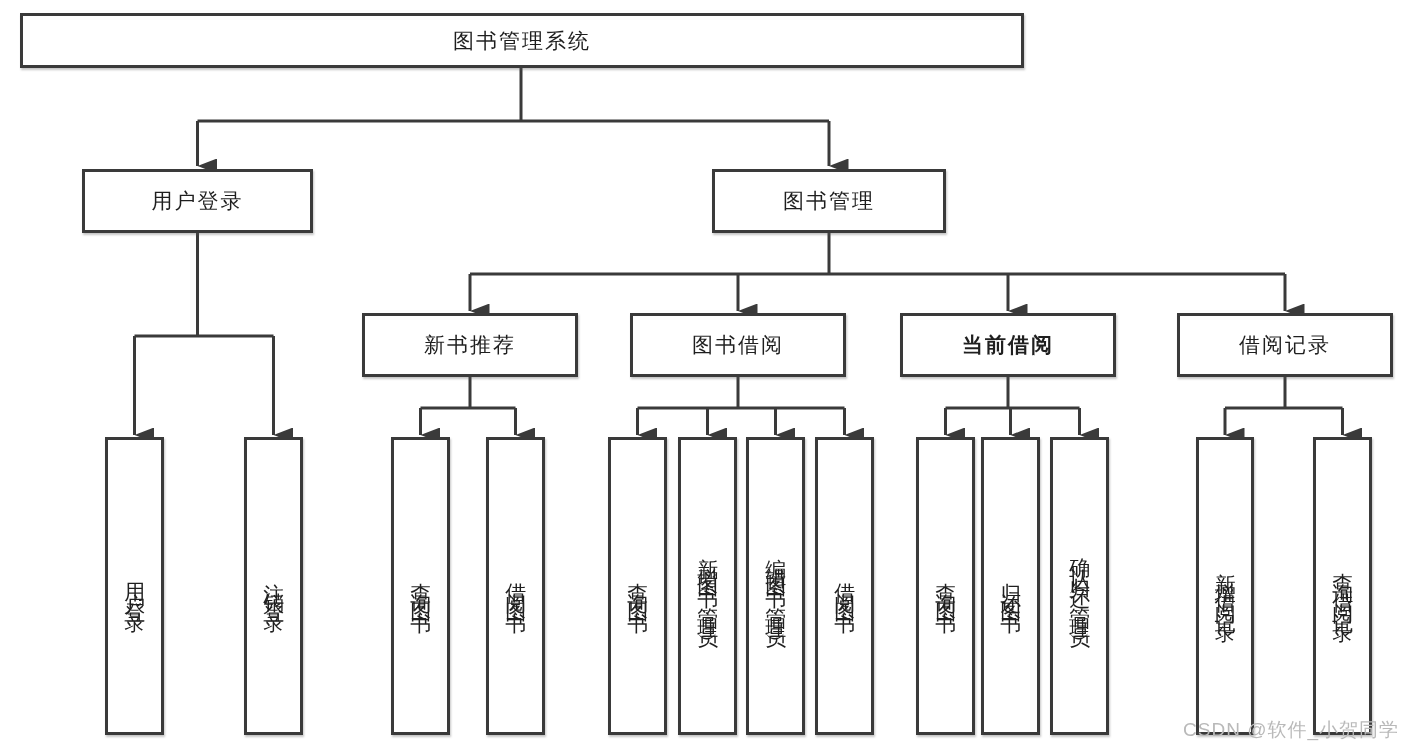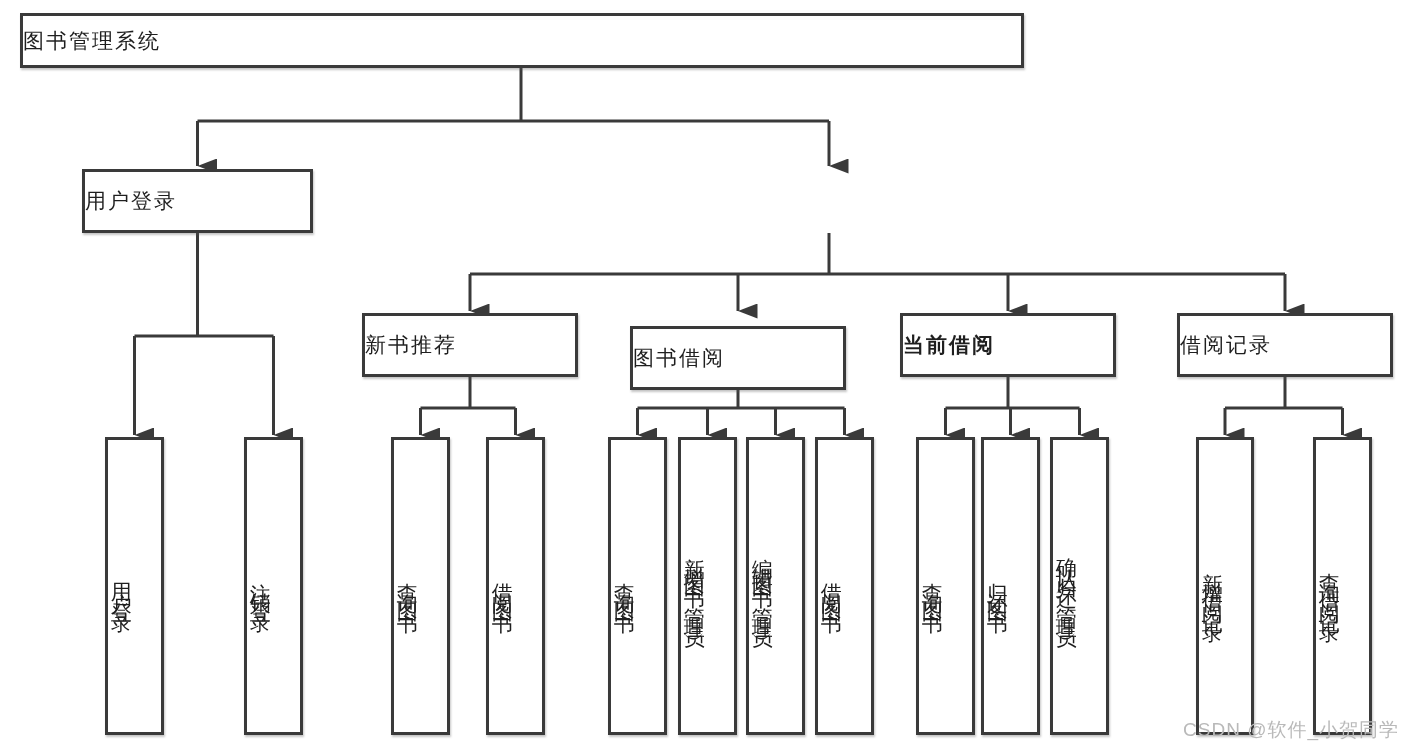--- a/index.html
+++ b/index.html
@@ -17,21 +17,21 @@
     overflow:hidden;
   }
   svg.connectors{position:absolute;left:0;top:0;}
   .conn{stroke:var(--line);stroke-width:3;fill:none;}
   .arrowhead{fill:var(--line);stroke:none;}
   .box{
     position:absolute;
     box-sizing:border-box;
     border:3px solid var(--line);
     background:#fff;
-    display:flex;align-items:center;justify-content:flex-start;
+    display:flex;align-items:center;justify-content:center;
     box-shadow:1px 2px 2px rgba(90,90,90,0.35);
   }
   .hlabel{
     font-size:21px;color:var(--text);
     letter-spacing:2px;white-space:nowrap;
   }
   .vlabel{
     writing-mode:vertical-rl;
     text-orientation:mixed;
     font-size:21px;color:var(--text);
@@ -96,25 +96,28 @@
     </g>
   </svg>
 
   <div class="box" style="left:20px;top:13px;width:1004px;height:55px;">
     <span class="hlabel">图书管理系统</span>
   </div>
 
   <div class="box" style="left:82px;top:169px;width:231px;height:64px;">
     <span class="hlabel">用户登录</span>
   </div>
+  <div class="box" style="left:712px;top:169px;width:234px;height:64px;">
+    <span class="hlabel">图书管理</span>
+  </div>
 
   <div class="box" style="left:362px;top:313px;width:216px;height:64px;font-family:Liberation Serif, serif;">
     <span class="hlabel">新书推荐</span>
   </div>
-  <div class="box" style="left:630px;top:326px;width:216px;height:64px;">
+  <div class="box" style="left:630px;top:313px;width:216px;height:64px;">
     <span class="hlabel">图书借阅</span>
   </div>
   <div class="box" style="left:900px;top:313px;width:216px;height:64px;font-weight:bold;">
     <span class="hlabel">当前借阅</span>
   </div>
   <div class="box" style="left:1177px;top:313px;width:216px;height:64px;">
     <span class="hlabel">借阅记录</span>
   </div>
 
   <div class="box" style="left:105px;top:437px;width:59px;height:298px;">

